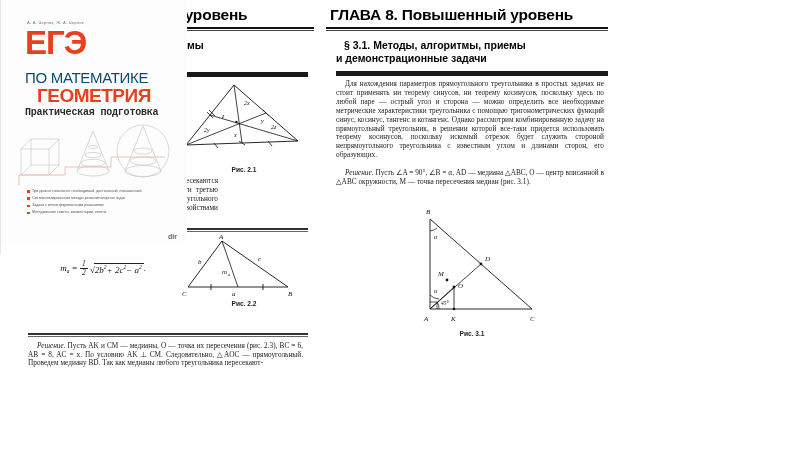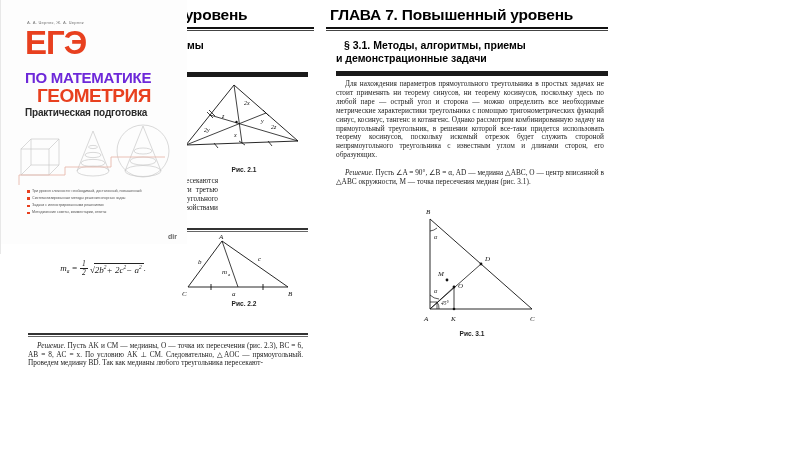--- a/index.html
+++ b/index.html
@@ -112,30 +112,30 @@
     font-size:4.2px;color:#777;
     margin:20px 0 0 26px;letter-spacing:.2px;
   }
   .cover-ege{
     font-family:"Liberation Sans",sans-serif;
     font-weight:bold;font-size:33px;line-height:31px;
     color:#e8401f;margin:2px 0 12px 24px;letter-spacing:-1px;
   }
   .cover-pm{
     font-family:"Liberation Sans",sans-serif;
-    font-weight:bold;font-size:15px;line-height:16px;
-    color:#6d28d9;margin:1px 0 0 24px;letter-spacing:-0.3px;
+    font-weight:normal;font-size:15px;line-height:16px;
+    color:#0c4a6e;margin:1px 0 0 24px;letter-spacing:-0.3px;
   }
   .cover-geo{
     font-family:"Liberation Sans",sans-serif;
     font-weight:bold;font-size:19px;line-height:20px;
     color:#e8401f;margin:0 0 0 36px;letter-spacing:-0.5px;
   }
   .cover-sub{
-    font-family:Liberation Sans, sans-serif;
+    font-family:Liberation Mono, monospace;
     font-weight:bold;font-size:10px;line-height:12px;
     color:#2b2b2b;margin:1px 0 0 24px;letter-spacing:-0.2px;
   }
   .cover-shapes{margin:4px 0 0 14px;}
   .cover-bullets{margin:4px 0 0 26px;}
   .cb-row{display:flex;align-items:flex-start;margin-bottom:2.5px;}
   .cb-dot{
     width:2.6px;height:2.6px;background:#e8401f;
     margin:1.4px 2.5px 0 0;flex:0 0 auto;
   }
@@ -249,21 +249,21 @@
         <p class="ind" style="margin-top:2px;">
           <span class="it">Решение.</span>
           <span>Пусть AK и CM — медианы, O — точка их пересечения (рис. 2.3), BC = 6, AB = 8, AC = x. По условию AK ⊥ CM. Следовательно, △AOC — прямоугольный. Проведем медиану BD. Так как медианы любого треугольника пересекают-</span>
         </p>
       </div>
     </div>
   </div>
 
   <div class="col col-right">
 
-    <div class="chapter-head">ГЛАВА 7. Повышенный уровень</div>
+    <div class="chapter-head">ГЛАВА 8. Повышенный уровень</div>
     <div class="chapter-rule"></div>
     <div class="chapter-rule2"></div>
 
     <div class="section-head">
       <span>§ 3.1. Методы, алгоритмы, приемы</span>
       <span class="l2">и демонстрационные задачи</span>
     </div>
 
     <div class="rc-pad">
       <div class="black-bar" style="margin-top:6px;"></div>

